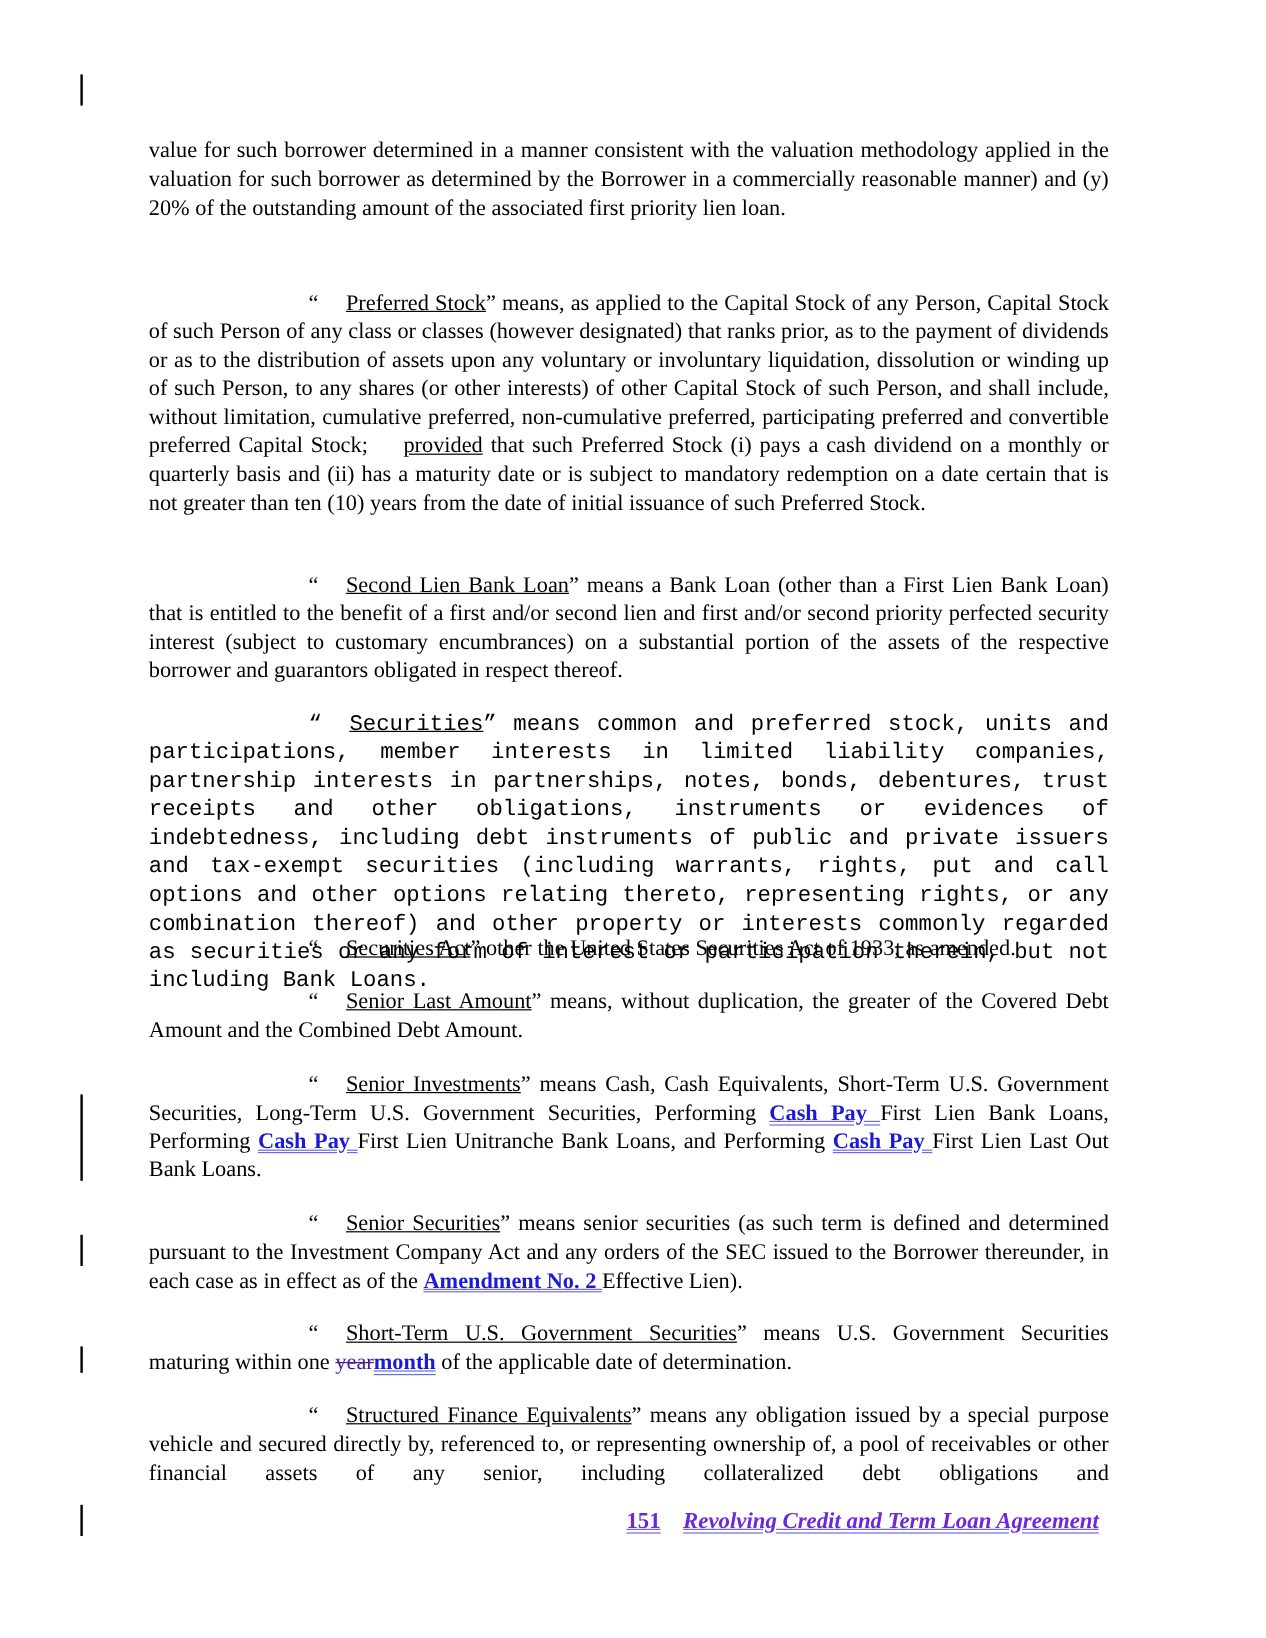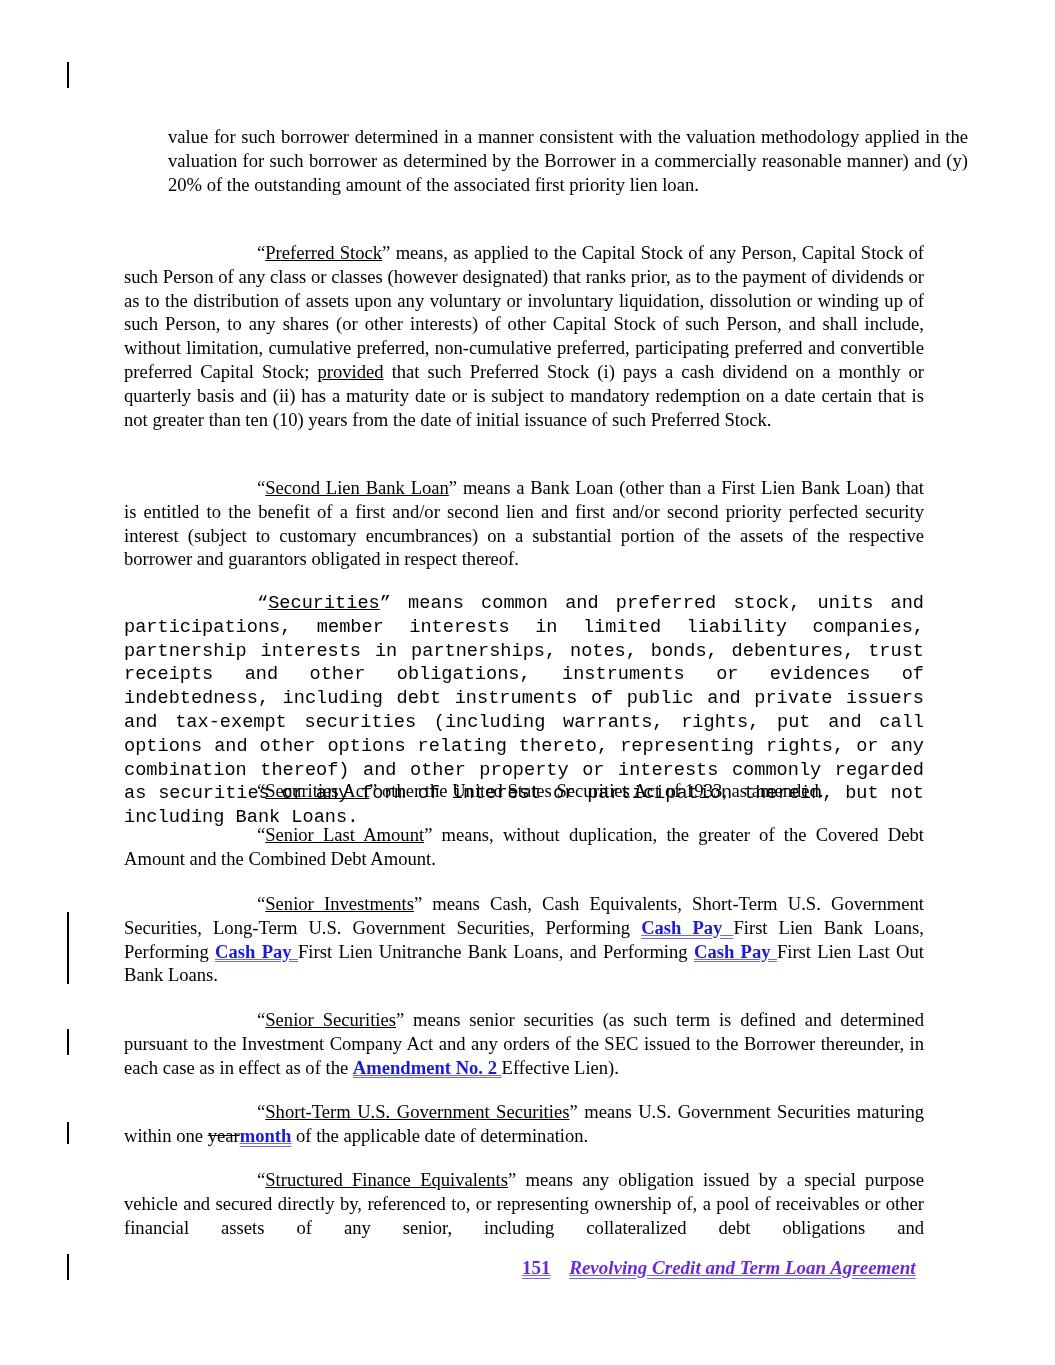--- a/index.html
+++ b/index.html
@@ -3,41 +3,41 @@
   <meta charset="utf-8">
   <style>
     html, body { margin:0; padding:0; background:#ffffff; }
     body { width:1055px; height:1365px; position:relative; overflow:hidden;
            font-family:"Liberation Serif", serif; color:#000; }
     .page { position:absolute; left:0; top:0; width:1055px; height:1365px; }
     .change-bar { position:absolute; left:67px; width:2px; background:#000; }
     .text { position:absolute; left:124px; width:800px; font-size:18.6px; line-height:23.8px; }
     .para { margin:0; text-align:justify; text-align-last:left; }
     .indent { text-indent:133px; }
-    .term { text-decoration:underline; }
+    .term { text-decoration:underline;margin-left:23px; }
     .ins { color:#1b1bd4; font-weight:bold; text-decoration:underline double #6b6bea;font-family:Liberation Serif, serif; }
-    .del { color:#000000; text-decoration:line-through; }
+    .del { color:#4c1d95; text-decoration:line-through; }
     .footer { position:absolute; left:522px; top:1257px; font-size:19px; color:#6d28d9;
               font-weight:bold; white-space:nowrap; }
     .footer .num { text-decoration:underline double #6b6bea; margin-right:14px; }
     .footer .title { font-style:italic; text-decoration:underline double #6b6bea; }
   </style>
 </head>
 <body>
 
 <div class="page">
   <div id="bars">
       <div class="change-bar" style="top: 62px; height: 26px;"></div>
       <div class="change-bar" style="top: 912px; height: 72px;"></div>
       <div class="change-bar" style="top: 1029px; height: 26px;"></div>
       <div class="change-bar" style="top: 1122px; height: 22px;"></div>
       <div class="change-bar" style="top: 1254px; height: 26px;"></div>
     </div>
   <div id="paras">
-      <div class="text" style="top: 125px; margin-left: 44px;">
+      <div class="text" style="top: 114px;">
         <p class="para"><span>value for such borrower determined in a manner consistent with the valuation methodology applied in the valuation for such borrower as determined by the Borrower in a commercially reasonable manner) and (y) 20% of the outstanding amount of the associated first priority lien loan.</span></p>
       </div>
       <div class="text" style="top: 241px;">
         <p class="para indent"><span>“</span><span class="term">Preferred Stock</span><span>” means, as applied to the Capital Stock of any Person, Capital Stock of such Person of any class or classes (however designated) that ranks prior, as to the payment of dividends or as to the distribution of assets upon any voluntary or involuntary liquidation, dissolution or winding up of such Person, to any shares (or other interests) of other Capital Stock of such Person, and shall include, without limitation, cumulative preferred, non-cumulative preferred, participating preferred and convertible preferred Capital Stock; </span><span class="term">provided</span><span> that such Preferred Stock (i) pays a cash dividend on a monthly or quarterly basis and (ii) has a maturity date or is subject to mandatory redemption on a date certain that is not greater than ten (10) years from the date of initial issuance of such Preferred Stock.</span></p>
       </div>
       <div class="text" style="top: 476px; font-family: Liberation Serif, serif;">
         <p class="para indent"><span>“</span><span class="term">Second Lien Bank Loan</span><span>” means a Bank Loan (other than a First Lien Bank Loan) that is entitled to the benefit of a first and/or second lien and first and/or second priority perfected security interest (subject to customary encumbrances) on a substantial portion of the assets of the respective borrower and guarantors obligated in respect thereof.</span></p>
       </div>
       <div class="text" style="top: 592px; font-family: Liberation Mono, monospace;">
         <p class="para indent"><span>“</span><span class="term">Securities</span><span>” means common and preferred stock, units and participations, member interests in limited liability companies, partnership interests in partnerships, notes, bonds, debentures, trust receipts and other obligations, instruments or evidences of indebtedness, including debt instruments of public and private issuers and tax-exempt securities (including warrants, rights, put and call options and other options relating thereto, representing rights, or any combination thereof) and other property or interests commonly regarded as securities or any form of interest or participation therein, but not including Bank Loans.</span></p>

